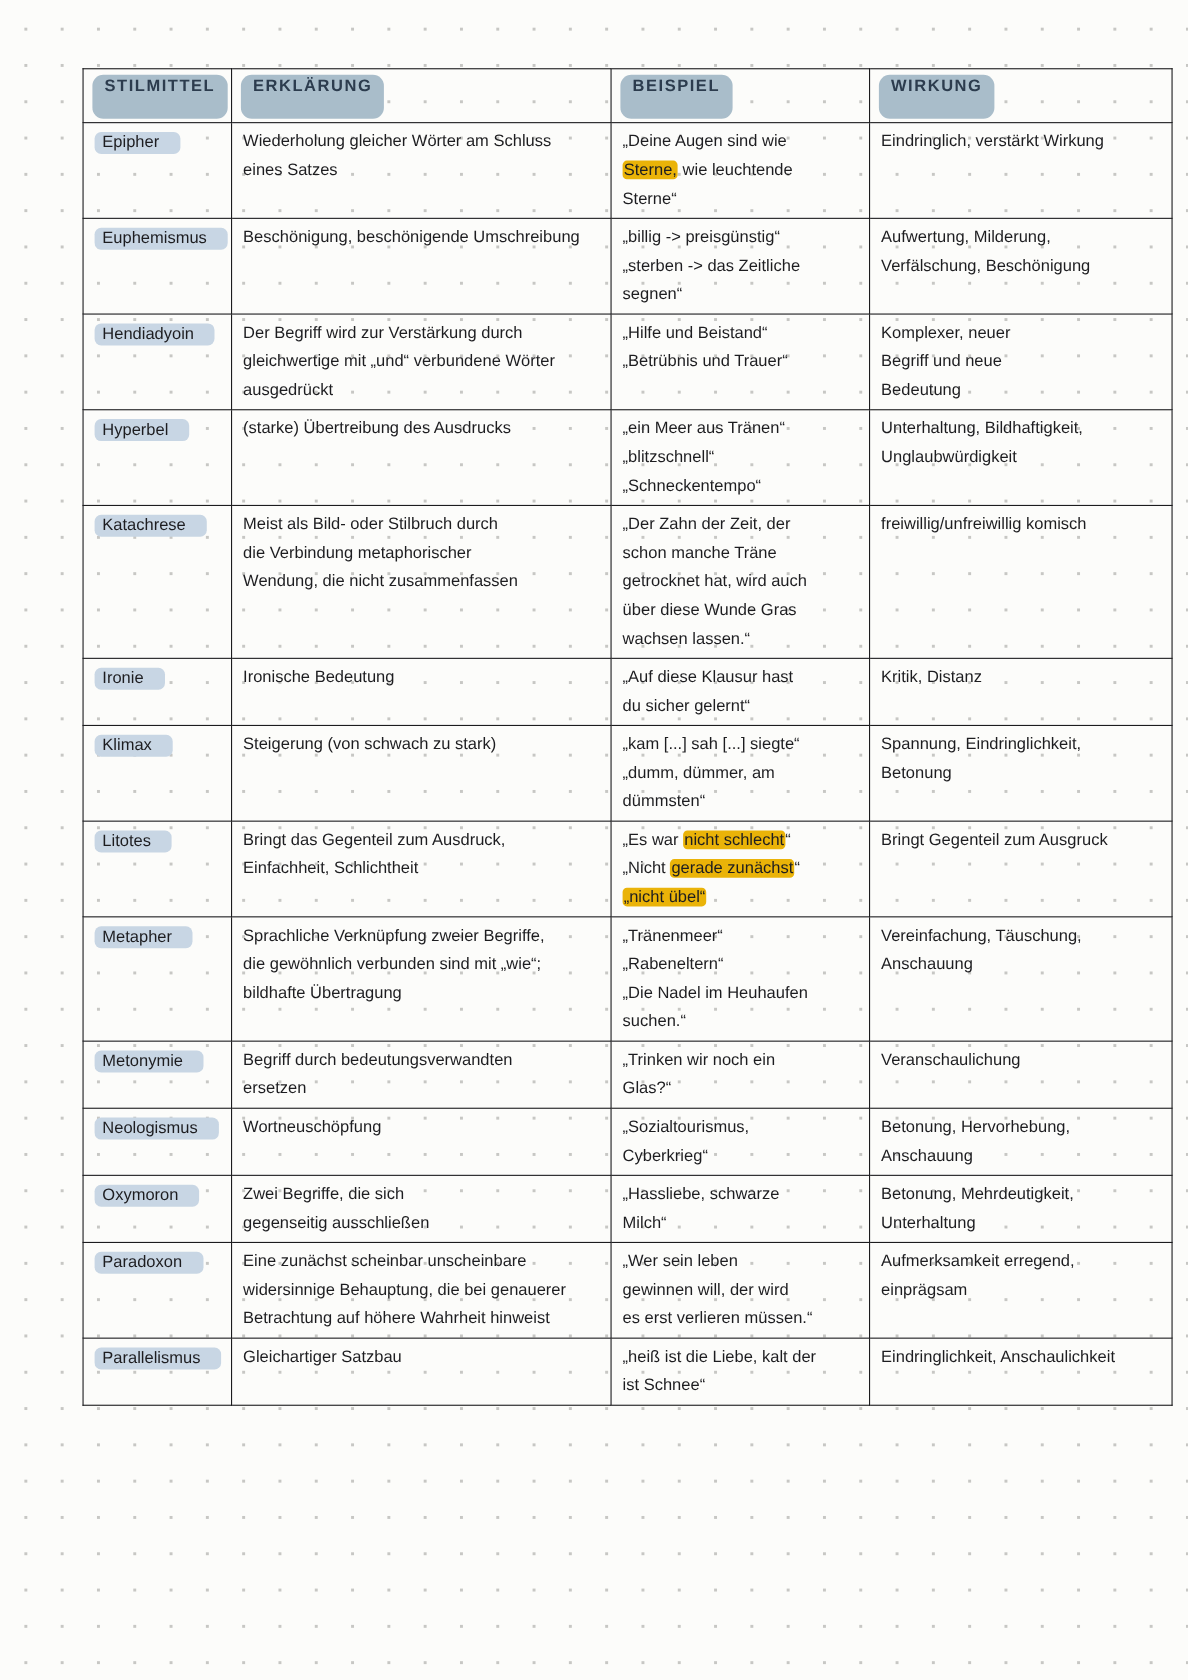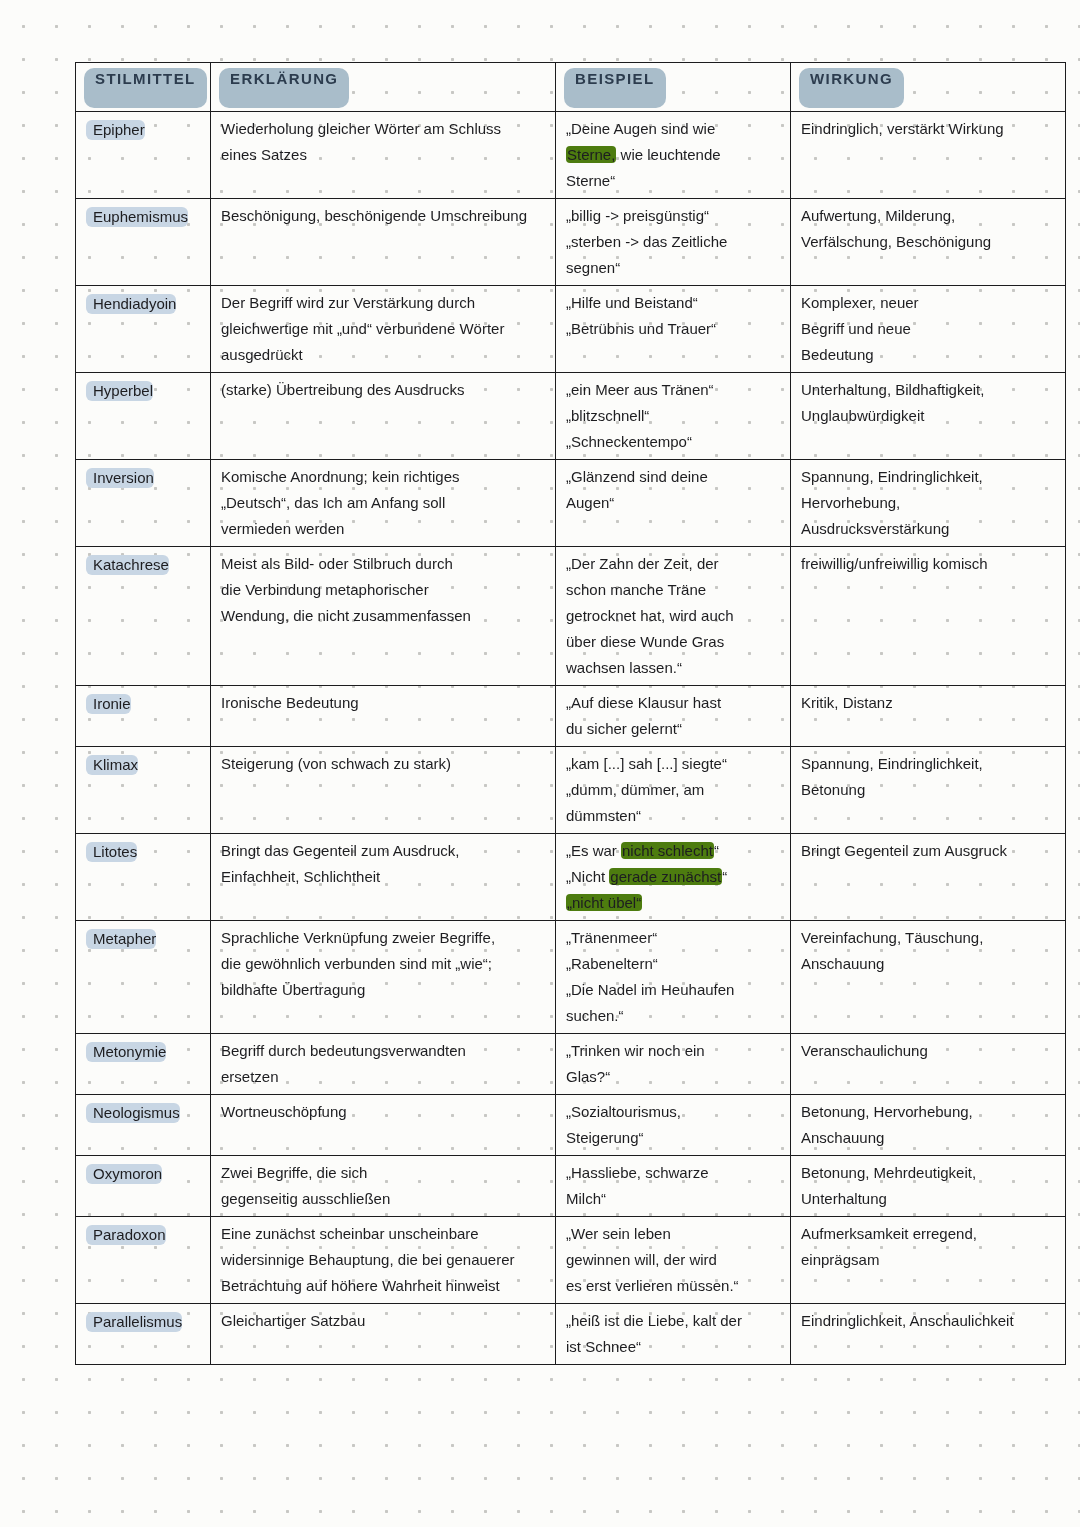--- a/index.html
+++ b/index.html
@@ -50,28 +50,28 @@
     font-weight: 700;
     font-size: 15px;
     letter-spacing: 1.4px;
     padding: 0px 11px 19px 11px;
     border-radius: 10px;
     line-height: 21px;
   }
   .term {
     background: #c8d6e4;
     border-radius: 6px;
-    padding: 1px 0 2px 7px;
+    padding: 1px 19px 2px 7px;
     box-decoration-break: clone;
     -webkit-box-decoration-break: clone;
     white-space: pre-line;
     margin-top: 13px;
   }
   .mark {
-    background: #4d7c0f;
+    background: #eab308;
     border-radius: 4px;
     padding: 0 1px;
   }
   td.c-term { line-height: 28px; }
 </style>
 </head>
 <body>
 
 <div class="sheet">
   <table>
@@ -126,31 +126,20 @@
   <tr>
     <td class="c-term"><span class="term">Hyperbel</span></td>
     <td class="c-expl">(starke) Übertreibung des Ausdrucks</td>
     <td class="c-ex"><span>„ein Meer aus Tränen“
 „blitzschnell“
 „Schneckentempo“</span></td>
     <td class="c-eff">Unterhaltung, Bildhaftigkeit,
 Unglaubwürdigkeit</td>
   </tr>
 
-  <tr>
-    <td class="c-term"><span class="term">Inversion</span></td>
-    <td class="c-expl">Komische Anordnung; kein richtiges
-„Deutsch“, das Ich am Anfang soll
-vermieden werden</td>
-    <td class="c-ex"><span>„Glänzend sind deine
-Augen“</span></td>
-    <td class="c-eff">Spannung, Eindringlichkeit,
-Hervorhebung,
-Ausdrucksverstärkung</td>
-  </tr>
 
 
   <tr>
     <td class="c-term"><span class="term">Katachrese</span></td>
     <td class="c-expl">Meist als Bild- oder Stilbruch durch
 die Verbindung metaphorischer
 Wendung, die nicht zusammenfassen</td>
     <td class="c-ex"><span>„Der Zahn der Zeit, der
 schon manche Träne
 getrocknet hat, wird auch
@@ -206,21 +195,21 @@
 ersetzen</td>
     <td class="c-ex"><span>„Trinken wir noch ein
 Glas?“</span></td>
     <td class="c-eff">Veranschaulichung</td>
   </tr>
 
   <tr>
     <td class="c-term"><span class="term">Neologismus</span></td>
     <td class="c-expl">Wortneuschöpfung</td>
     <td class="c-ex"><span>„Sozialtourismus,
-Steigerung“</span></td>
+Cyberkrieg“</span></td>
     <td class="c-eff">Betonung, Hervorhebung,
 Anschauung</td>
   </tr>
 
 
   <tr>
     <td class="c-term"><span class="term">Oxymoron</span></td>
     <td class="c-expl">Zwei Begriffe, die sich
 gegenseitig ausschließen</td>
     <td class="c-ex"><span>„Hassliebe, schwarze

